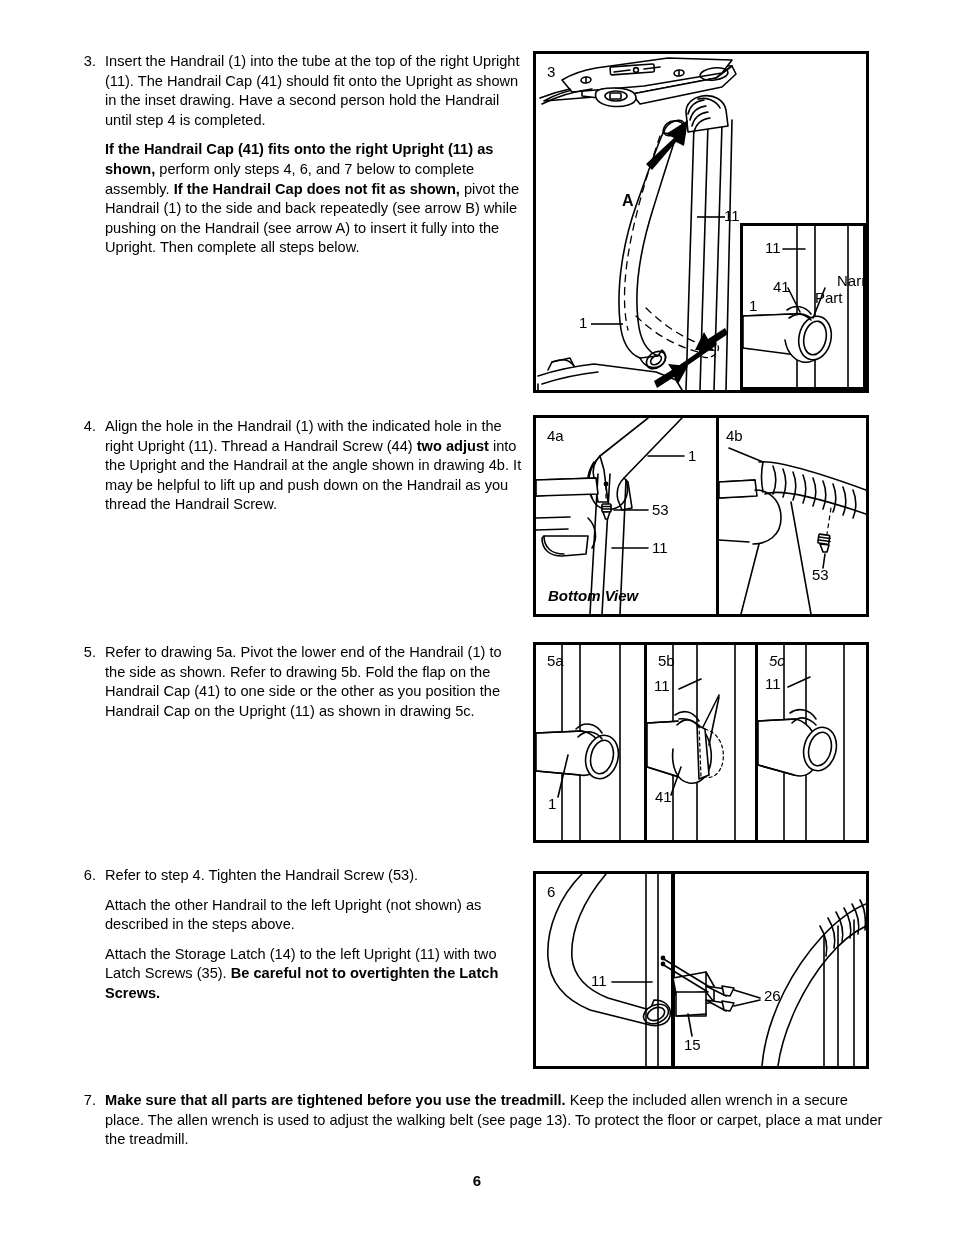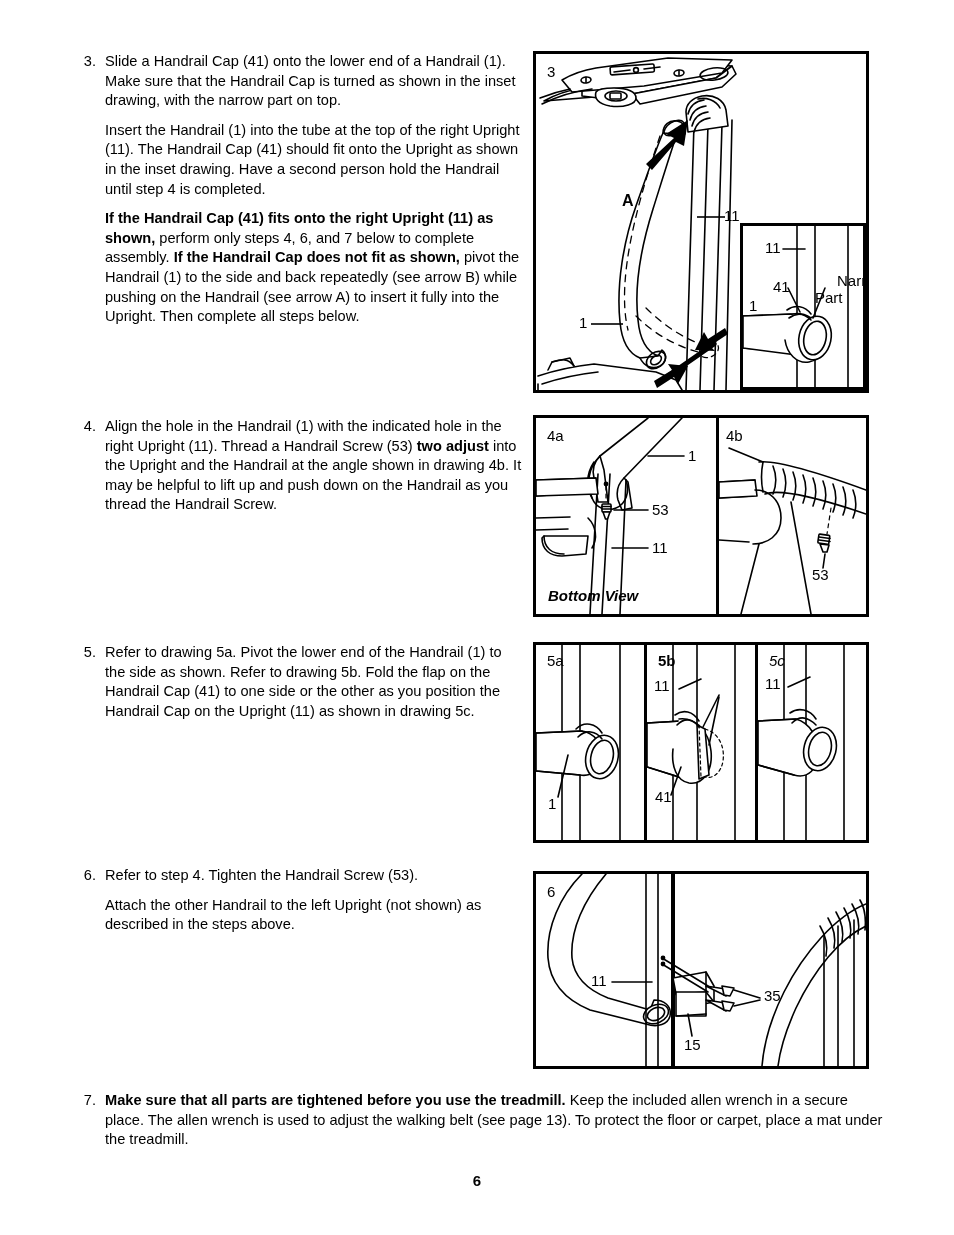--- a/index.html
+++ b/index.html
@@ -108,45 +108,45 @@
   }
 </style>
 </head>
 <body>
 
 <div id="page">
 
   <div class="step" style="top:52px;">
     <div class="step-num">3.</div>
     <div class="step-body">
-        <p><span>Slide a Handrail Cap (41) onto the lower end of a Handrail (1). Make sure that the Handrail Cap is turned as shown in the inset drawing, with the narrow part on top.</span></p>
         <p><span>Insert the Handrail (1) into the tube at the top of the right Upright (11). The Handrail Cap (41) should fit onto the Upright as shown in the inset drawing. Have a second person hold the Handrail until step 4 is completed.</span></p>
         <p><span class="b">If the Handrail Cap (41) fits onto the right Upright (11) as shown,</span><span> perform only steps 4, 6, and 7 below to complete assembly. </span><span class="b">If the Handrail Cap does not fit as shown,</span><span> pivot the Handrail (1) to the side and back repeatedly (see arrow B) while pushing on the Handrail (see arrow A) to insert it fully into the Upright. Then complete all steps below.</span></p>
       </div>
   </div>
 
   <div class="step" style="top:417px;">
     <div class="step-num">4.</div>
     <div class="step-body">
-        <p><span>Align the hole in the Handrail (1) with the indicated hole in the right Upright (11). Thread a Handrail Screw (53) </span><span class="b">two adjust</span><span> into the Upright and the Handrail at the angle shown in drawing 4b. It may be helpful to lift up and push down on the Handrail as you thread the Handrail Screw.</span></p>
+        <p><span>Align the hole in the Handrail (1) with the indicated hole in the right Upright (11). Thread a Handrail Screw (44) </span><span class="b">two adjust</span><span> into the Upright and the Handrail at the angle shown in drawing 4b. It may be helpful to lift up and push down on the Handrail as you thread the Handrail Screw.</span></p>
       </div>
   </div>
 
   <div class="step" style="top:643px;">
     <div class="step-num">5.</div>
     <div class="step-body">
         <p><span>Refer to drawing 5a. Pivot the lower end of the Handrail (1) to the side as shown. Refer to drawing 5b. Fold the flap on the Handrail Cap (41) to one side or the other as you position the Handrail Cap on the Upright (11) as shown in drawing 5c.</span></p>
       </div>
   </div>
 
   <div class="step" style="top:866px;">
     <div class="step-num">6.</div>
     <div class="step-body">
         <p><span>Refer to step 4. Tighten the Handrail Screw (53).</span></p>
         <p><span>Attach the other Handrail to the left Upright (not shown) as described in the steps above.</span></p>
+        <p><span>Attach the Storage Latch (14) to the left Upright (11) with two Latch Screws (35). </span><span class="b">Be careful not to overtighten the Latch Screws.</span></p>
       </div>
   </div>
 
   <div class="step wide" style="top:1091px;">
     <div class="step-num">7.</div>
     <div class="step-body">
         <p><span class="b">Make sure that all parts are tightened before you use the treadmill.</span><span> Keep the included allen wrench in a secure place. The allen wrench is used to adjust the walking belt (see page 13). To protect the floor or carpet, place a mat under the treadmill.</span></p>
       </div>
   </div>
 
@@ -419,21 +419,21 @@
         <path d="M30,80 C38,72 46,74 52,82"></path>
 
         <line x1="32" y1="44" x2="54" y2="34"></line>
 
         <line x1="72" y1="50" x2="56" y2="82"></line>
         <line x1="72" y1="52" x2="62" y2="100"></line>
 
         <line x1="24" y1="150" x2="34" y2="122"></line>
       </g>
     </svg>
-    <div class="fig-label" style="left:122px; top:8px;font-weight:bold;">5b</div>
+    <div class="fig-label" style="left:122px; top:8px;">5b</div>
     <div class="call" style="left:118px; top:33px;">11</div>
     <div class="call big" style="left:284px; top:58px;">Flap</div>
     <div class="call" style="left:119px; top:144px;">41</div>
 
     <svg style="position:absolute; left:222px; top:0;" width="108" height="195" viewBox="0 0 108 195">
       <g fill="none" stroke="#000" stroke-width="1.6" stroke-linejoin="round" stroke-linecap="round">
         <line x1="26" y1="0" x2="26" y2="195"></line>
         <line x1="48" y1="0" x2="48" y2="195"></line>
         <line x1="86" y1="0" x2="86" y2="195"></line>
 
@@ -508,19 +508,19 @@
         <path d="M284,52 C290,62 292,72 290,82"></path>
 
         <line x1="288" y1="60" x2="288" y2="192"></line>
         <line x1="302" y1="52" x2="302" y2="192"></line>
         <line x1="318" y1="46" x2="318" y2="192"></line>
       </g>
     </svg>
 
     <div class="fig-label" style="left:11px; top:10px;">6</div>
     <div class="call" style="left:55px; top:99px;">11</div>
-    <div class="call" style="left:228px; top:114px;">35</div>
+    <div class="call" style="left:228px; top:114px;">26</div>
     <div class="call" style="left:148px; top:163px;">15</div>
   </div>
 
   <div id="page-number">6</div>
 
 </div>
 
 </body></html>

